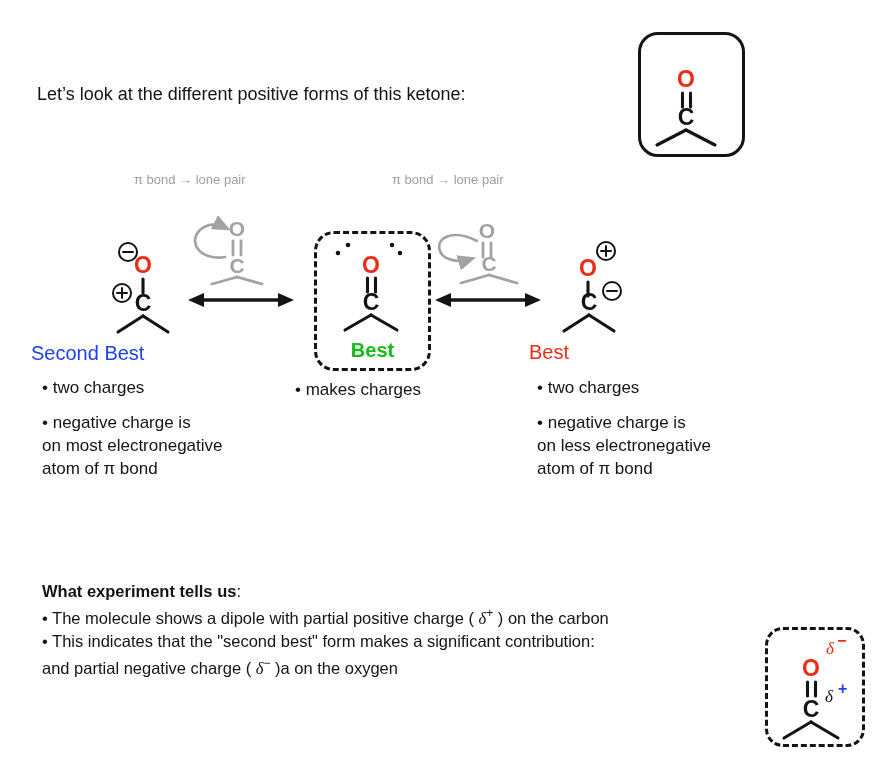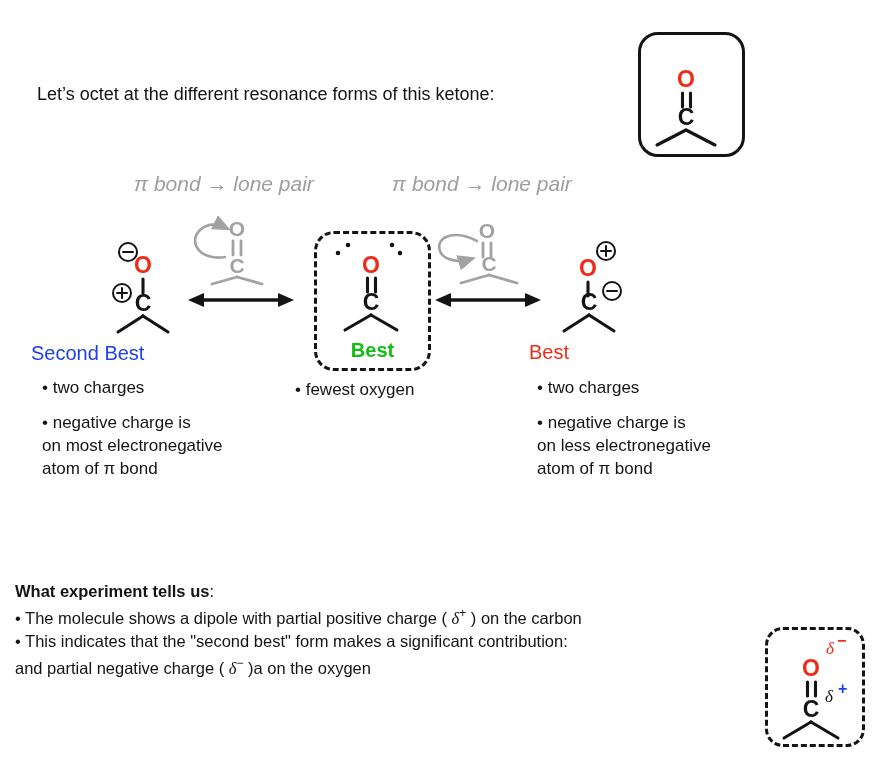--- a/index.html
+++ b/index.html
@@ -7,21 +7,21 @@
     --gray:#9e9e9e; --black:#141414;
   }
   html,body{margin:0;padding:0;background:#ffffff;}
   .canvas{
     position:relative;width:878px;height:768px;background:#ffffff;
     font-family:"Liberation Sans",sans-serif;color:var(--black);
     overflow:hidden;
   }
   .abs{position:absolute;}
   .title{left:37px;top:84px;font-size:18px;}
-  .pi-label{top:172px;font-size:21px;color:var(--gray);font-style:italic;}
+  .pi-label{top:172px;font-size:13px;color:var(--gray);}
   .pi-left{left:134px;}
   .pi-right{left:392px;}
 
   .ketone-box{
     left:638px;top:32px;width:101px;height:119px;
     border:3px solid var(--black);border-radius:20px;
   }
   .best-box{
     left:314px;top:231px;width:111px;height:134px;
     border:3.5px dashed var(--black);border-radius:20px;
@@ -39,21 +39,21 @@
     font-size:20px;font-weight:bold;color:var(--green);
   }
 
   .bullets{font-size:17px;line-height:23px;}
   .bullets p{margin:0 0 12px 12px;white-space:pre-line;}
   .col-left{left:30px;top:376px;width:250px;}
   .col-mid{left:283px;top:378px;width:200px;}
   .col-right{left:525px;top:376px;width:250px;}
   .bad{color:var(--red);font-weight:bold;}
 
-  .experiment{left:15px;top:580px;width:760px;font-size:16.5px;line-height:22px;}
+  .experiment{left:42px;top:580px;width:760px;font-size:16.5px;line-height:22px;}
   .experiment .heading{font-weight:bold;}
   .experiment p{margin:0;}
   .delta{font-family:"Liberation Serif",serif;font-style:italic;}
   sup{font-size:12px;}
 
   
   svg{display:block;overflow:visible;}
   .atom{font-family:"Liberation Sans",sans-serif;font-weight:bold;font-size:23px;}
   .atom-o{fill:var(--red);}
   .atom-c{fill:var(--black);}
@@ -69,21 +69,21 @@
   .delta-svg{font-family:"Liberation Serif",serif;font-style:italic;font-size:17px;fill:var(--black);}
   .delta-red{fill:var(--red);}
   .sign-minus{font-weight:bold;font-size:16px;fill:var(--red);font-family:"Liberation Sans",sans-serif;}
   .sign-plus{font-weight:bold;font-size:16px;fill:var(--blue);font-family:"Liberation Sans",sans-serif;}
 </style>
 </head>
 <body>
 
 <div class="canvas">
 
-  <div class="abs title">Let’s octet at the different resonance forms of this ketone:</div>
+  <div class="abs title">Let’s look at the different positive forms of this ketone:</div>
 
   <div class="abs ketone-box">
     <svg width="101" height="119" viewBox="0 0 101 119">
       <text class="atom atom-o" x="45" y="52" text-anchor="middle">O</text>
       <line class="bond" x1="41.5" y1="58" x2="41.5" y2="72"></line>
       <line class="bond" x1="49.5" y1="58" x2="49.5" y2="72"></line>
       <text class="atom atom-c" x="45" y="90" text-anchor="middle">C</text>
       <line class="bond" x1="45" y1="95" x2="16" y2="110"></line>
       <line class="bond" x1="45" y1="95" x2="74" y2="110"></line>
     </svg>
@@ -201,21 +201,21 @@
   <div class="abs form-label lbl-worst">Best</div>
 
   <div class="abs bullets col-left">
     <p>•  two charges</p>
     <p>•  negative charge is
 on most electronegative
 atom of π bond</p>
   </div>
 
   <div class="abs bullets col-mid">
-    <p>• fewest oxygen</p>
+    <p>• makes charges</p>
   </div>
 
   <div class="abs bullets col-right">
     <p>• two charges</p>
     <p>• negative charge is
 on less electronegative
 atom of π bond</p>
   </div>
 
   <div class="abs experiment">

